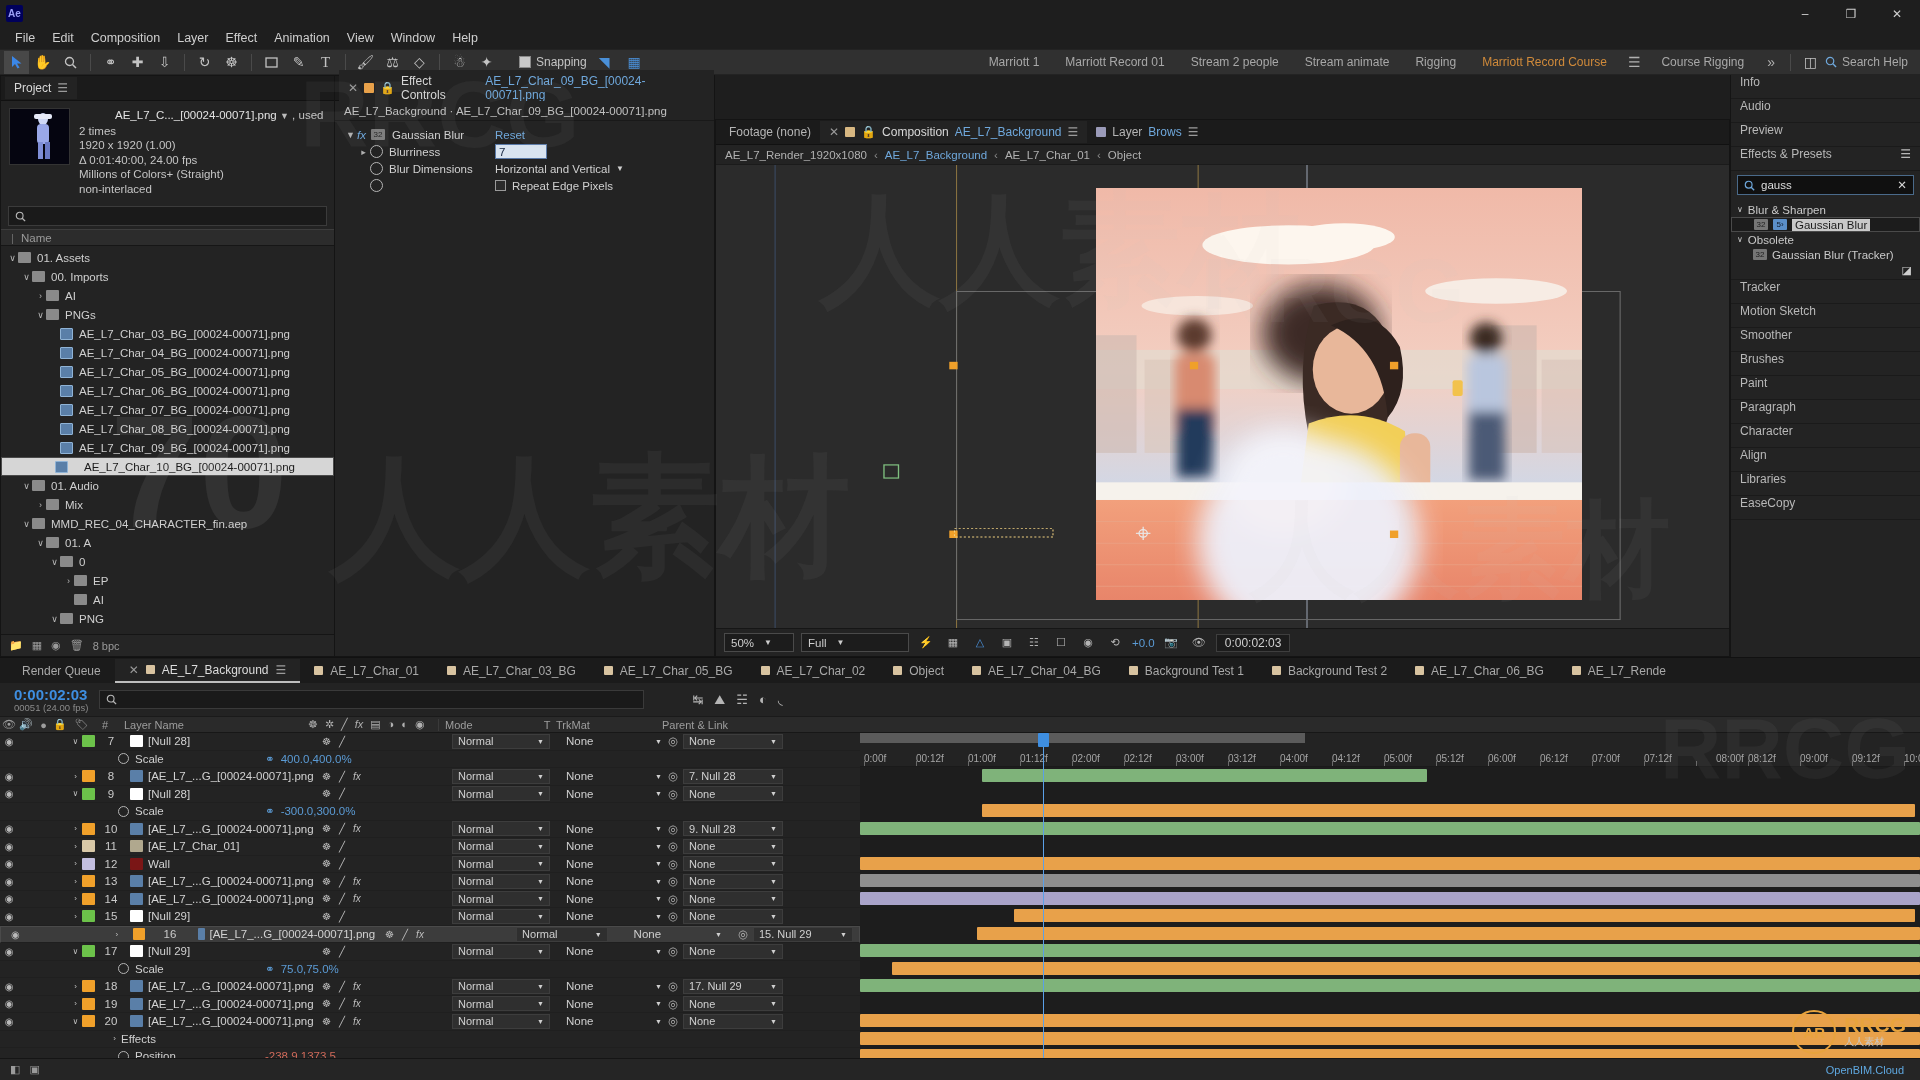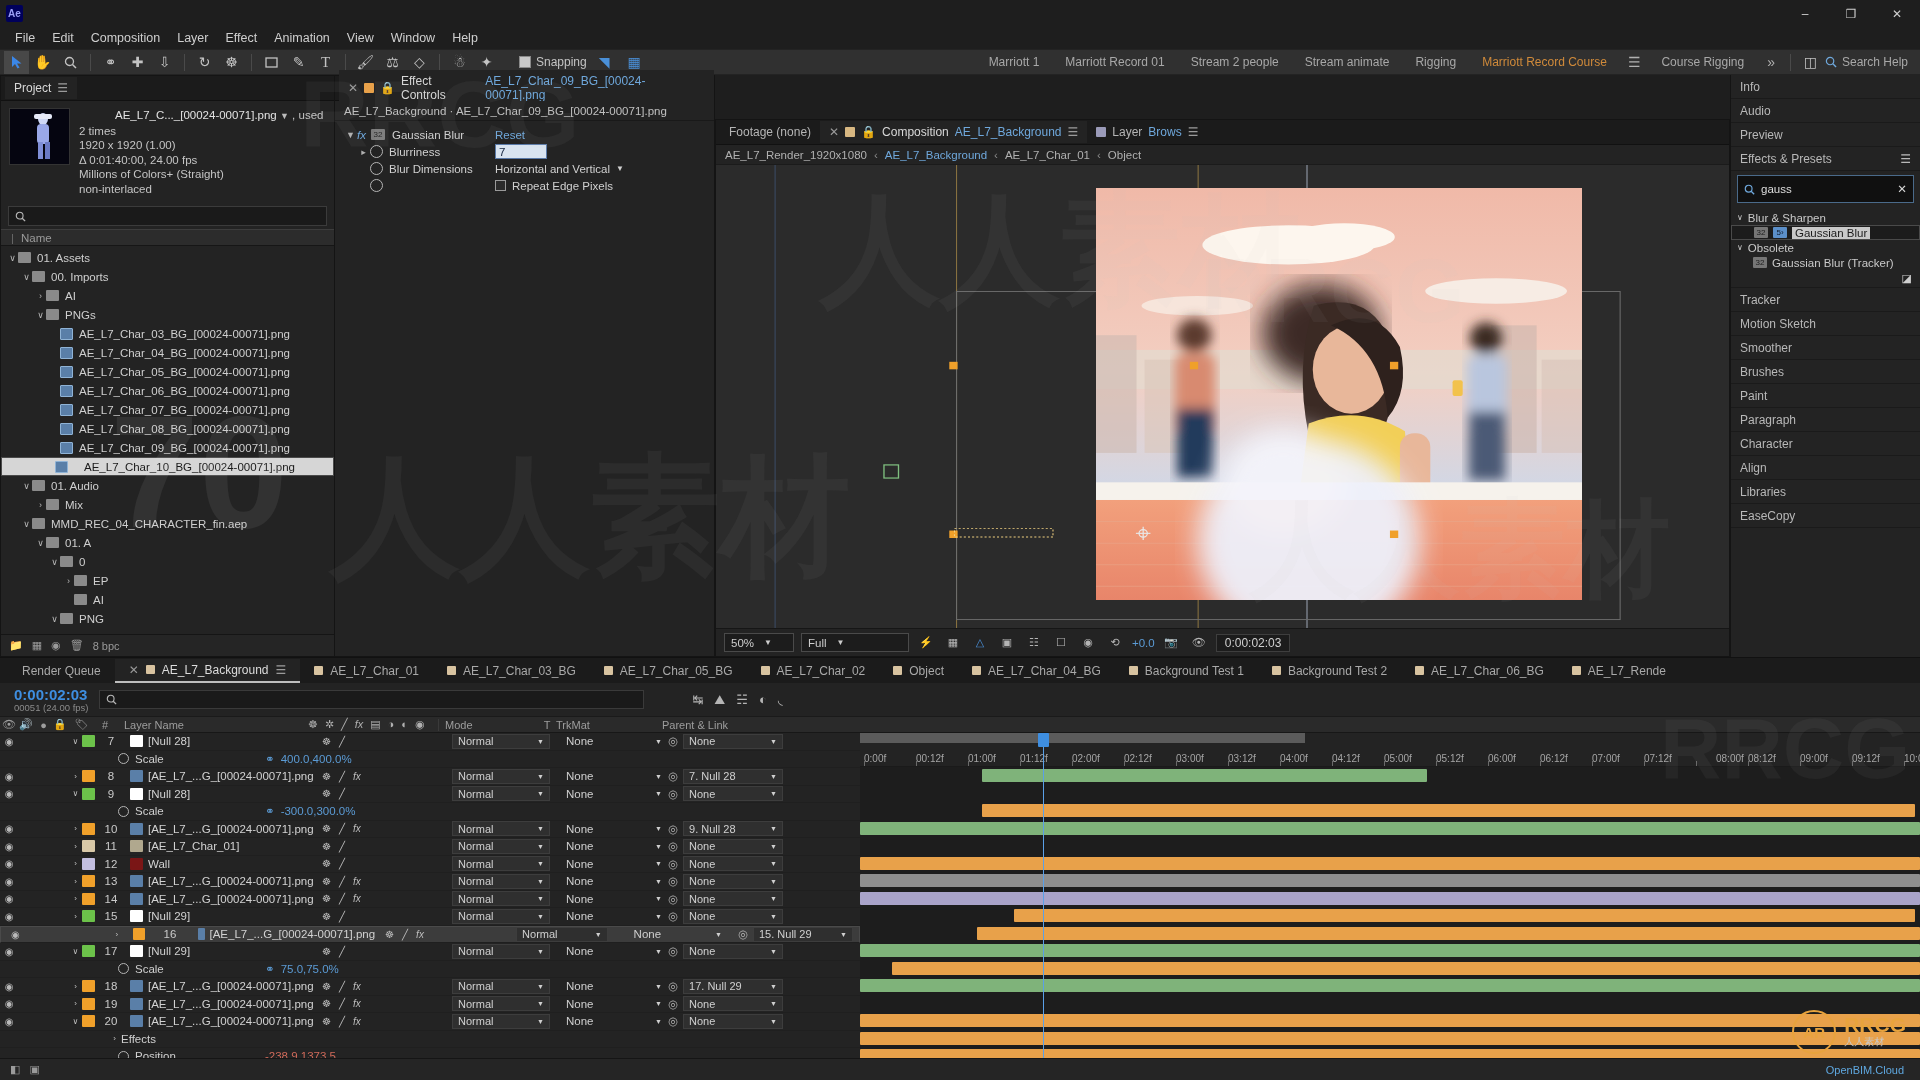--- a/index.html
+++ b/index.html
@@ -88,23 +88,23 @@
   .comp-toolbar{ height:28px; background:#232323; border-top:1px solid #161616;
      display:flex; align-items:center; gap:7px; padding:0 8px; font-size:11.5px; color:#c0c0c0;}
   .sel{ background:#1c1c1c; border:1px solid #4a4a4a; height:19px; display:flex; align-items:center;
      padding:0 6px; gap:10px; color:#cdcdcd; font-size:11.5px;}
   .tbtn{ width:20px;height:19px;display:flex;align-items:center;justify-content:center;color:#b4b4b4;font-size:11px;}
   .tbtn.on{ color:#4a90d9; }
   .tc-box{ background:#1c1c1c; border:1px solid #3e3e3e; padding:1px 8px; color:#cfcfcf; font-size:12px;}
 
   
   .rdock{ width:190px; background:#232323; border-left:1px solid #141414; display:flex; flex-direction:column;}
-  .rsec{ height:24px; border-bottom:1px solid #1a1a1a; display:flex; align-items:center;
+  .rsec{ height:24px; border-bottom:1px solid #1a1a1a; display:flex; 
      justify-content:space-between; padding:0 9px; font-size:12px; color:#b8b8b8; background:#232323;}
-  .ep-search{ margin:4px 6px; height:28px; background:#101010; border:1px solid #4a6a8a;
+  .ep-search{ margin:4px 6px; height:20px; background:#101010; border:1px solid #4a6a8a;
      display:flex; align-items:center; gap:6px; padding:0 6px; color:#ddd; font-size:11.5px;}
   .ep-row{ height:15px; display:flex; align-items:center; font-size:11.5px; color:#cacaca; padding-left:6px; gap:5px;}
   .ep-row.sel span.lbl{ background:#c9c9c9; color:#1b1b1b; padding:0 3px;}
   .ebadge{ width:14px;height:11px;background:#767676;color:#1c1c1c;font-size:8px;
      display:inline-flex;align-items:center;justify-content:center;border-radius:1px;}
   .ebadge.blue{ background:#5b8fc9; color:#0f1b2c;}
 
   
   .tl{ position:absolute; left:0; top:657px; width:1920px; height:423px; background:#232323;
      border-top:1px solid #111; display:flex; flex-direction:column;}

